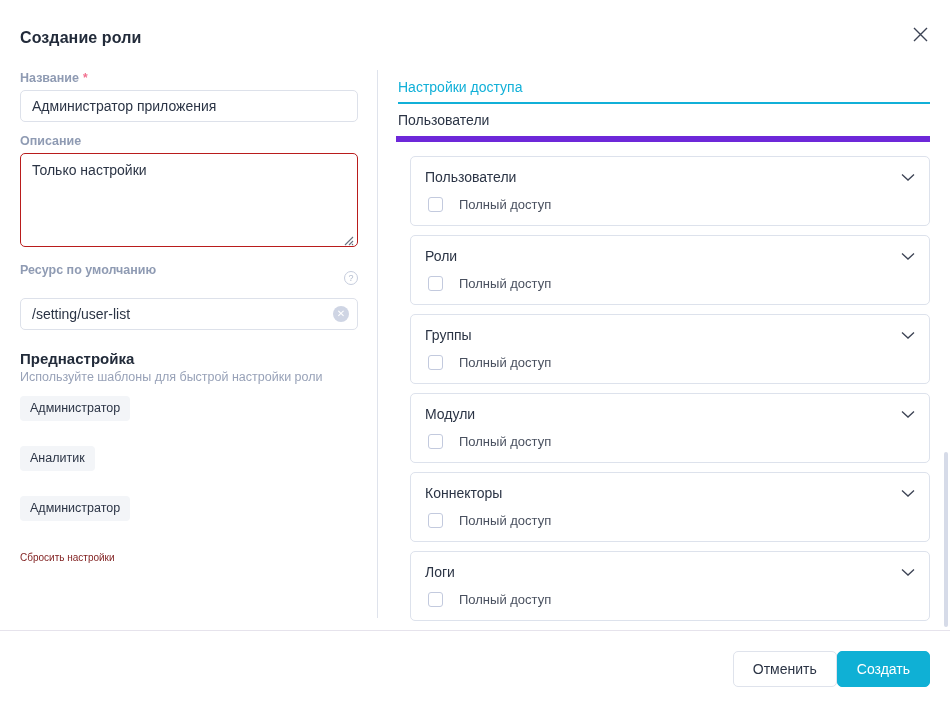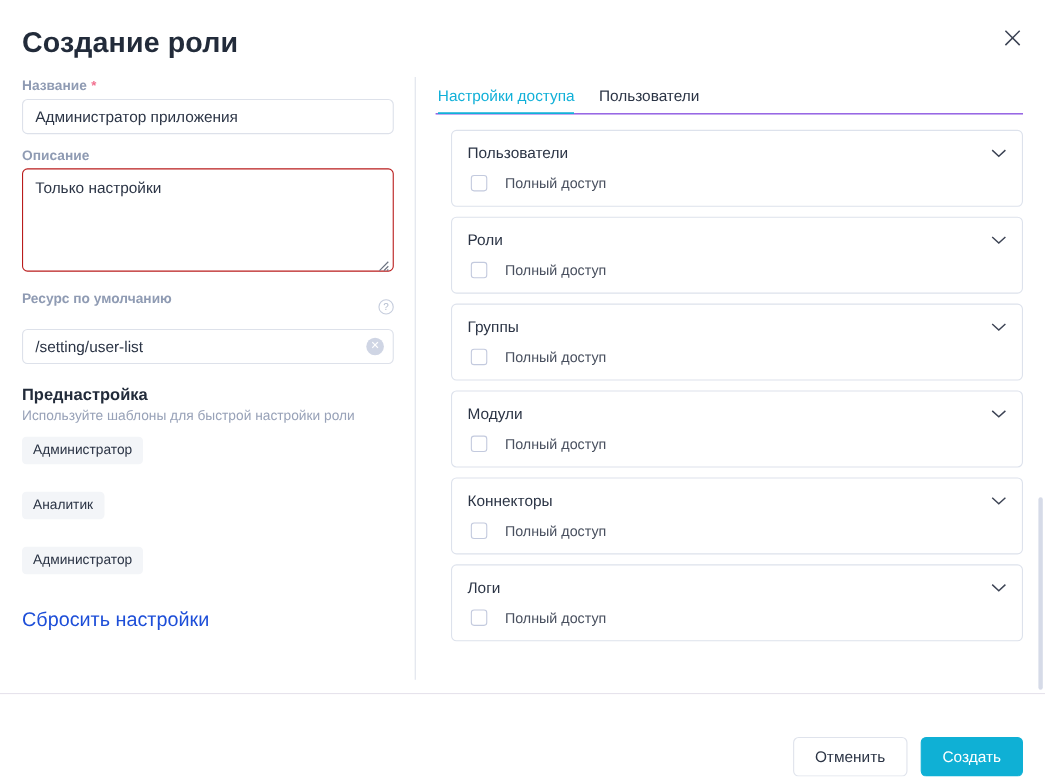--- a/index.html
+++ b/index.html
@@ -17,21 +17,21 @@
   
   .modal-header {
     position: absolute;
     top: 0; left: 0; right: 0;
     height: 62px;
     display: flex;
     align-items: center;
     padding: 0 20px;
   }
   .modal-title {
-    font-size: 26px;
+    font-size: 16px;
     font-weight: bold;
     letter-spacing: .1px;
     color: #222b3a;
     margin-top: 14px;
   }
   .close-btn {
     position: absolute;
     top: 22px;
     right: 18px;
     width: 24px; height: 24px;
@@ -161,32 +161,33 @@
   .tag {
     background: #f3f5f8;
     border-radius: 4px;
     padding: 5px 10px 6px 10px;
     font-size: 12.5px;
     color: #2b3445;
     cursor: pointer;
   }
   .reset-link {
     margin-top: 31px;
-    color: #1d4ed8;
-    font-size: 18px;
+    color: #7f1d1d;
+    font-size: 10px;
     cursor: pointer;
     display: inline-block;
   }
 
   
   .tabs {
     display: flex;
-    gap: 22px;
-    border-bottom: 1px solid #6d28d9;
+    gap: 8px;
+    border-bottom: 6px solid #6d28d9;
     padding-left: 2px;
+    flex-direction: column;
   }
   .tab {
     font-size: 14px;
     padding-bottom: 9px;
     color: #2b3445;
     cursor: pointer;
     position: relative;
     top: 1px;
   }
   .tab.active {
@@ -246,23 +247,22 @@
     cursor: pointer;
   }
 
   
   .footer {
     position: absolute;
     left: 0; right: 0; bottom: 0;
     height: 76px;
     border-top: 1px solid #e6e3ec;
     display: flex;
-    align-items: flex-end;
+    align-items: center;
     justify-content: flex-end;
-    gap: 12px;
     padding: 0 20px;
   }
   .btn {
     height: 36px;
     border-radius: 5px;
     font-size: 14px;
     padding: 0 19px;
     cursor: pointer;
     font-family: "Liberation Sans", sans-serif;
     border: 1px solid transparent;

